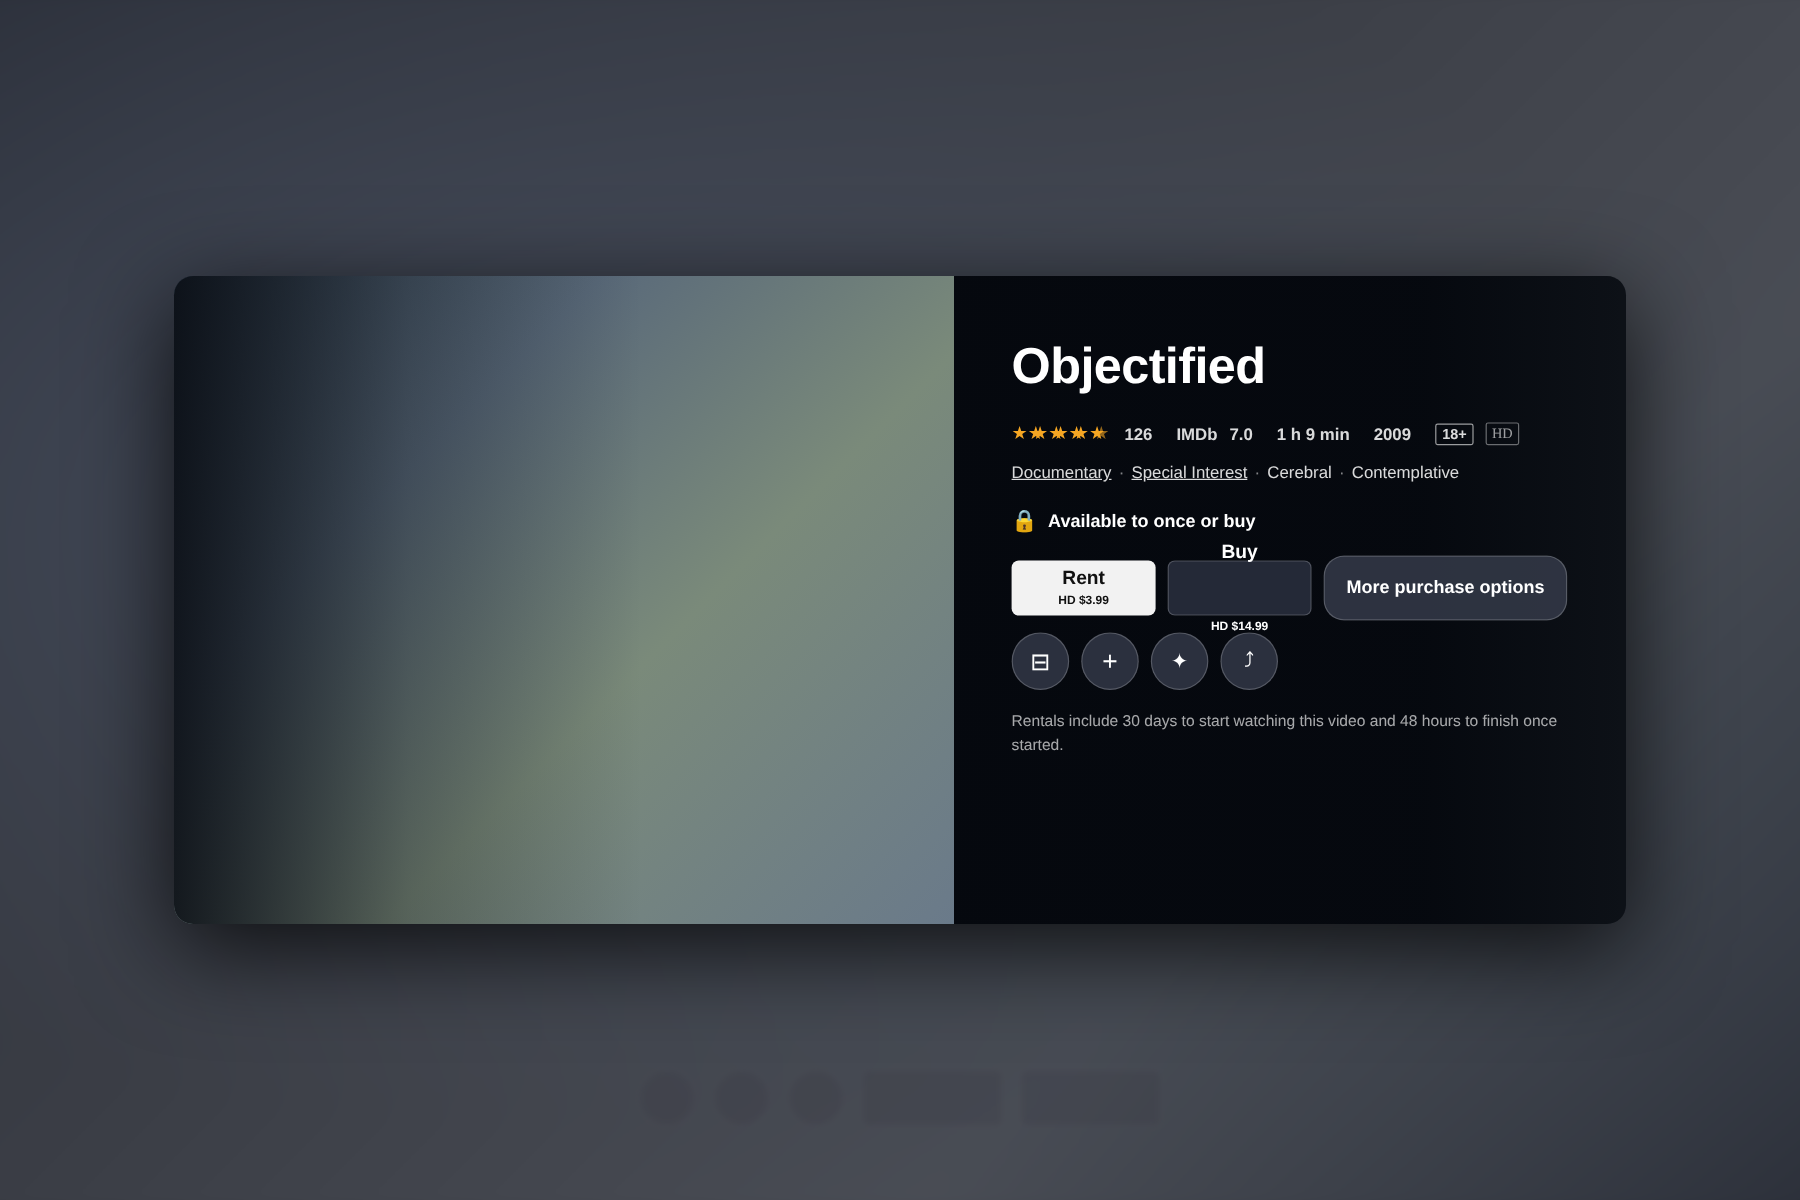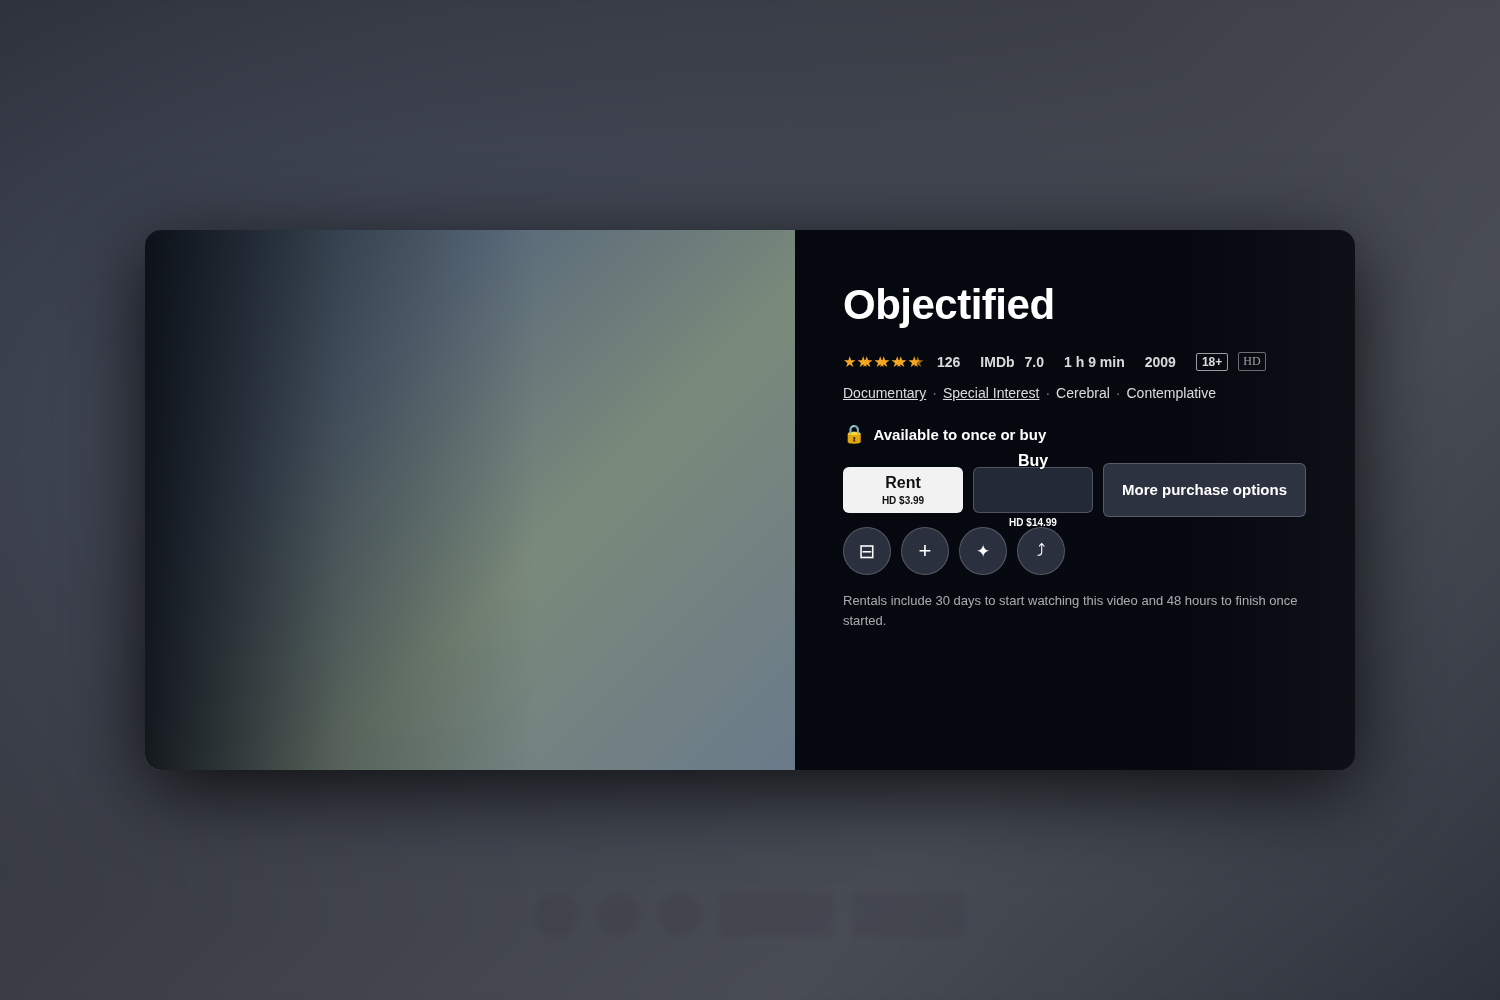--- a/index.html
+++ b/index.html
@@ -305,21 +305,21 @@
     }
 
     .btn-label-bottom {
       font-size: 10px;
       font-weight: 600;
     }
 
     .btn-more {
       background: rgba(50,55,70,0.9);
       border: 1px solid rgba(255,255,255,0.2);
-      border-radius: 6px;
+      border-radius: 17px;
       color: #ffffff;
       cursor: pointer;
       padding: 12px 18px;
       font-size: 15px;
       font-weight: 600;
       min-width: 130px;
       height: 54px;
       text-align: center;
       line-height: 1.3;
     }

